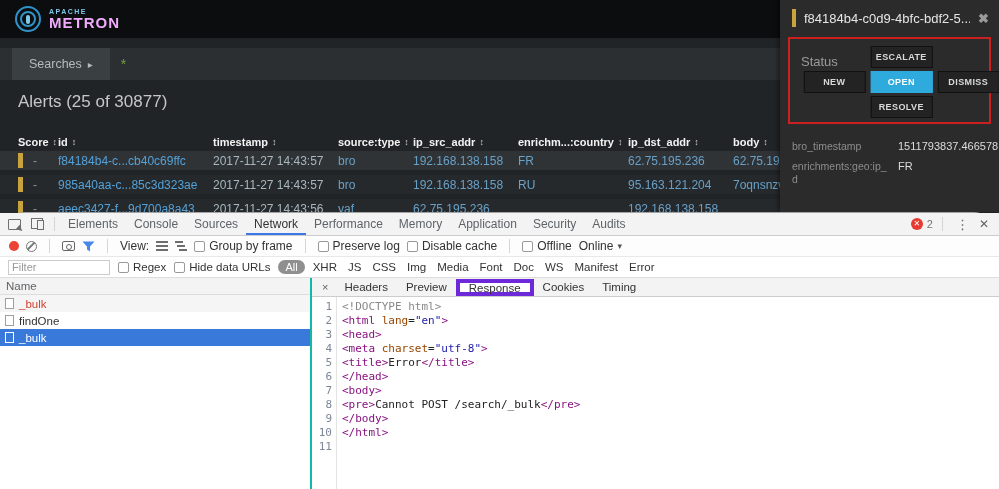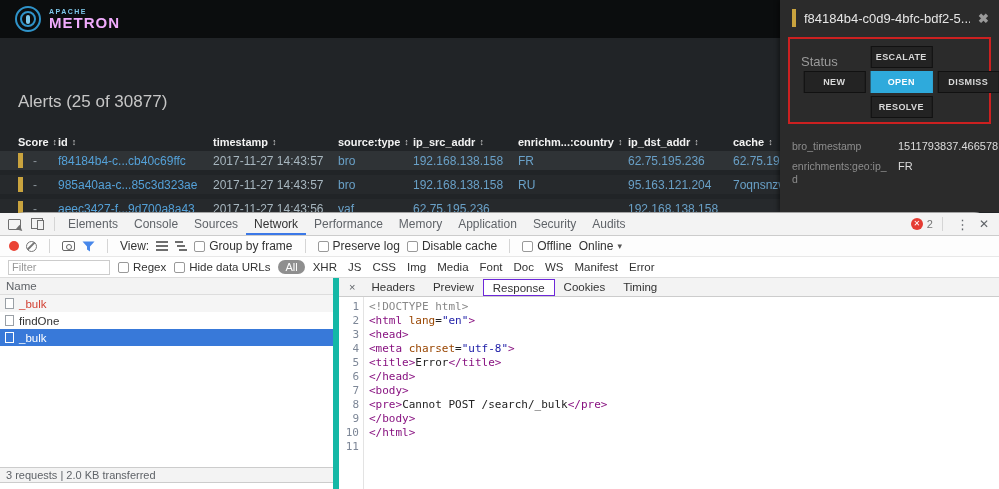--- a/index.html
+++ b/index.html
@@ -93,34 +93,34 @@
   .ddarrow { color:#555; font-size:9px; }
 
   .dt-filterbar { height:21px; border-bottom:1px solid #ddd; display:flex; align-items:center; gap:8px; padding:0 8px; font-size:11.5px; background:#fff; }
   .filter-input { width:102px; height:15px; border:1px solid #ccc; font-size:11px; padding:0 3px; font-family:inherit; color:#333; }
   .filter-input::placeholder { color:#999; }
   .pill { background:#8f8f8f; color:#fff; border-radius:8px; padding:1px 7px; font-size:11px; }
   .ftypes { display:flex; gap:11px; }
   .ftype { color:#333; cursor:default; }
 
   .dt-content { position:absolute; top:65px; left:0; right:0; bottom:0; display:flex; }
-  .dt-left { width:339px; flex:none; border-right:6px solid #14b8a6; position:relative; background:#fff; }
+  .dt-left { width:312px; flex:none; border-right:2px solid #14b8a6; position:relative; background:#fff; }
   .dt-name-header { height:17px; line-height:17px; background:#f3f3f3; border-bottom:1px solid #ddd; font-size:11.5px; color:#5f6368; padding-left:6px; }
   .req-row { height:17px; display:flex; align-items:center; gap:5px; padding-left:5px; font-size:11.5px; color:#333; cursor:default; }
   .req-row.error { color:#d23f31; background:#f5f5f5; }
   .req-row.selected { background:var(--sel-blue,#3879d9); color:#fff; }
   .req-ico { width:9px; height:11px; border:1px solid #9aa0a6; background:#fff; flex:none; }
   .req-row.selected .req-ico { border-color:#fff; background:transparent; }
   .dt-statusbar { position:absolute; left:0; right:0; bottom:6px; height:16px; line-height:15px; background:#f3f3f3; border-top:1px solid #ccc; border-bottom:1px solid #ccc; font-size:11px; color:#5f6368; padding-left:6px; white-space:nowrap; overflow:hidden; }
 
   .dt-rightpane { flex:1; display:flex; flex-direction:column; background:#fff; overflow:hidden; }
   .ddt-bar { height:19px; background:#f3f3f3; border-bottom:1px solid #ccc; display:flex; align-items:center; padding-left:3px; font-size:11.5px; }
   .ddt-close { color:#5f6368; font-size:11px; padding:0 7px; }
   .ddt-tab { padding:0 9px; color:#333; height:100%; display:flex; align-items:center; cursor:default; }
-  .ddt-tab.active { background:#fff; border:1px solid #6d28d9; height:17px; margin-top:1px; }
+  .ddt-tab.active { background:#fff; border:4px solid #6d28d9; height:17px; margin-top:1px; }
   .dt-code { flex:1; display:flex; font-family:"DejaVu Sans Mono", monospace; font-size:11px; line-height:14px; overflow:hidden; }
   .gutter { width:25px; flex:none; text-align:right; padding:3px 4px 0 0; color:#7d8797; border-right:1px solid #e3e3e3; }
   .codebody { padding:3px 0 0 5px; white-space:pre; }
   .tok-doctype { color:#888; }
   .tok-tag { color:#881280; }
   .tok-attr { color:#994500; }
   .tok-val { color:#1a1aa6; }
   .tok-plain { color:#222; }
 </style>
 </head>
@@ -136,20 +136,27 @@
           </div>
         </div>
       <div class="logo-text">
         <span class="apache">APACHE</span>
         <span class="metron">METRON</span>
       </div>
     </div>
   </div>
 
   <div class="metron-body">
+    <div class="tabbar">
+      <div class="search-tab">
+        <span>Searches</span>
+        <span class="caret">▸</span>
+      </div>
+      <span class="dirty">*</span>
+    </div>
     <div class="alerts-heading">Alerts (25 of 30877)</div>
     <div class="alerts-table">
       <div class="tgrid thead">
           <div class="th">
             <span>Score</span>
             <span class="sort">↕</span>
           </div>
           <div class="th">
             <span>id</span>
             <span class="sort">↕</span>
@@ -168,21 +175,21 @@
           </div>
           <div class="th">
             <span>enrichm...:country</span>
             <span class="sort">↕</span>
           </div>
           <div class="th">
             <span>ip_dst_addr</span>
             <span class="sort">↕</span>
           </div>
           <div class="th">
-            <span>cache</span>
+            <span>body</span>
             <span class="sort">↕</span>
           </div>
         </div>
       <div>
           <div class="tgrid arow hl">
             <div class="cell score">
               <span class="bar"></span>
               <span class="sval">-</span>
             </div>
             <div class="cell id">f84184b4-c...cb40c69ffc</div>
@@ -347,21 +354,20 @@
             </div>
             <div class="req-row normal">
               <span class="req-ico"></span>
               <span class="req-name">findOne</span>
             </div>
             <div class="req-row selected">
               <span class="req-ico"></span>
               <span class="req-name">_bulk</span>
             </div>
           </div>
-        <div class="dt-statusbar">3 requests  |  2.0 KB transferred</div>
       </div>
       <div class="dt-rightpane">
         <div class="ddt-bar">
           <span class="ddt-close">×</span>
           <div class="dt-tabs" style="height:100%;display:flex;">
               <div class="ddt-tab">Headers</div>
               <div class="ddt-tab">Preview</div>
               <div class="ddt-tab active">Response</div>
               <div class="ddt-tab">Cookies</div>
               <div class="ddt-tab">Timing</div>

